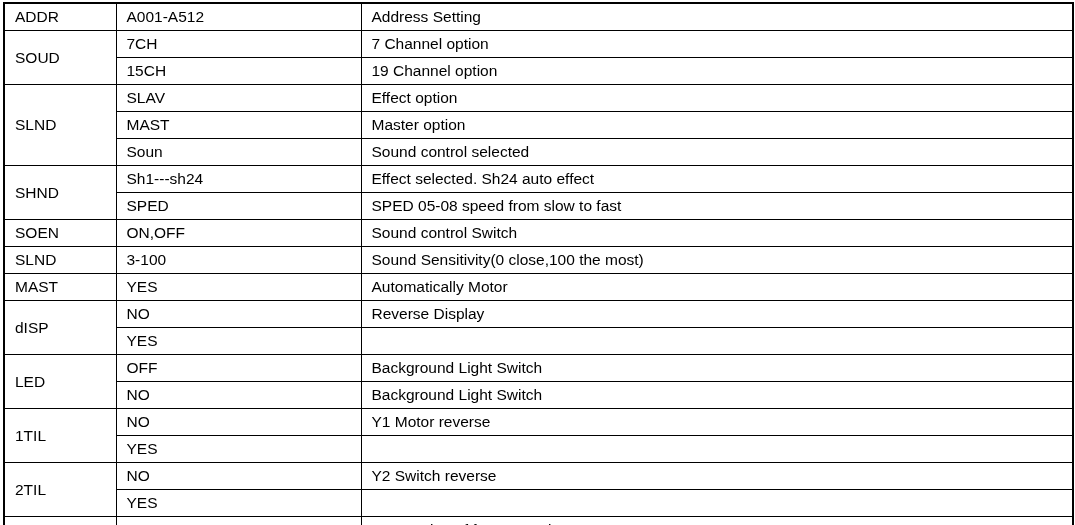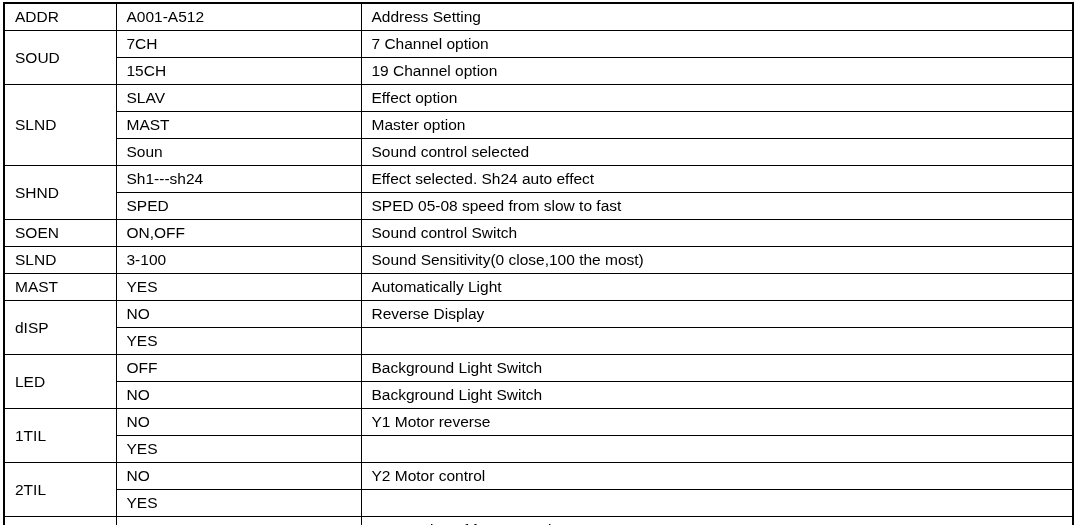--- a/index.html
+++ b/index.html
@@ -109,21 +109,21 @@
           <td class="desc">Sound control Switch</td>
         </tr>
         <tr>
           <td class="code">SLND</td>
           <td class="value">3-100</td>
           <td class="desc">Sound Sensitivity(0 close,100 the most)</td>
         </tr>
         <tr>
           <td class="code">MAST</td>
           <td class="value">YES</td>
-          <td class="desc">Automatically Light</td>
+          <td class="desc">Automatically Motor</td>
         </tr>
         <tr>
           <td class="code" rowspan="2">dISP</td>
           <td class="value">NO</td>
           <td class="desc">Reverse Display</td>
         </tr>
         <tr>
           <td class="value">YES</td>
           <td class="desc empty"></td>
         </tr>
@@ -141,21 +141,21 @@
           <td class="value">NO</td>
           <td class="desc">Y1 Motor reverse</td>
         </tr>
         <tr>
           <td class="value">YES</td>
           <td class="desc empty"></td>
         </tr>
         <tr>
           <td class="code" rowspan="2">2TIL</td>
           <td class="value">NO</td>
-          <td class="desc">Y2 Motor control</td>
+          <td class="desc">Y2 Switch reverse</td>
         </tr>
         <tr>
           <td class="value">YES</td>
           <td class="desc empty"></td>
         </tr>
         <tr>
           <td class="code">DEFT</td>
           <td class="value">-</td>
           <td class="desc">Restoration of factory setting</td>
         </tr>

